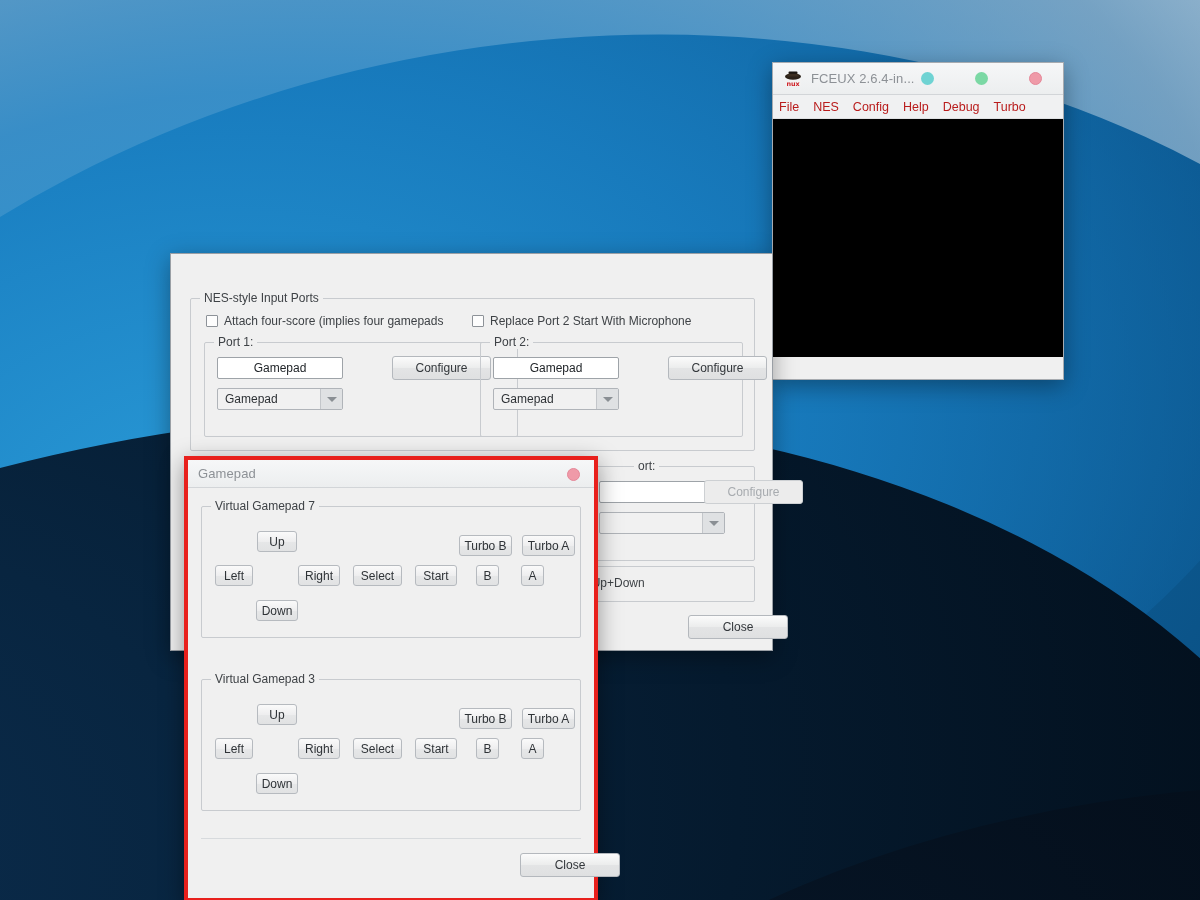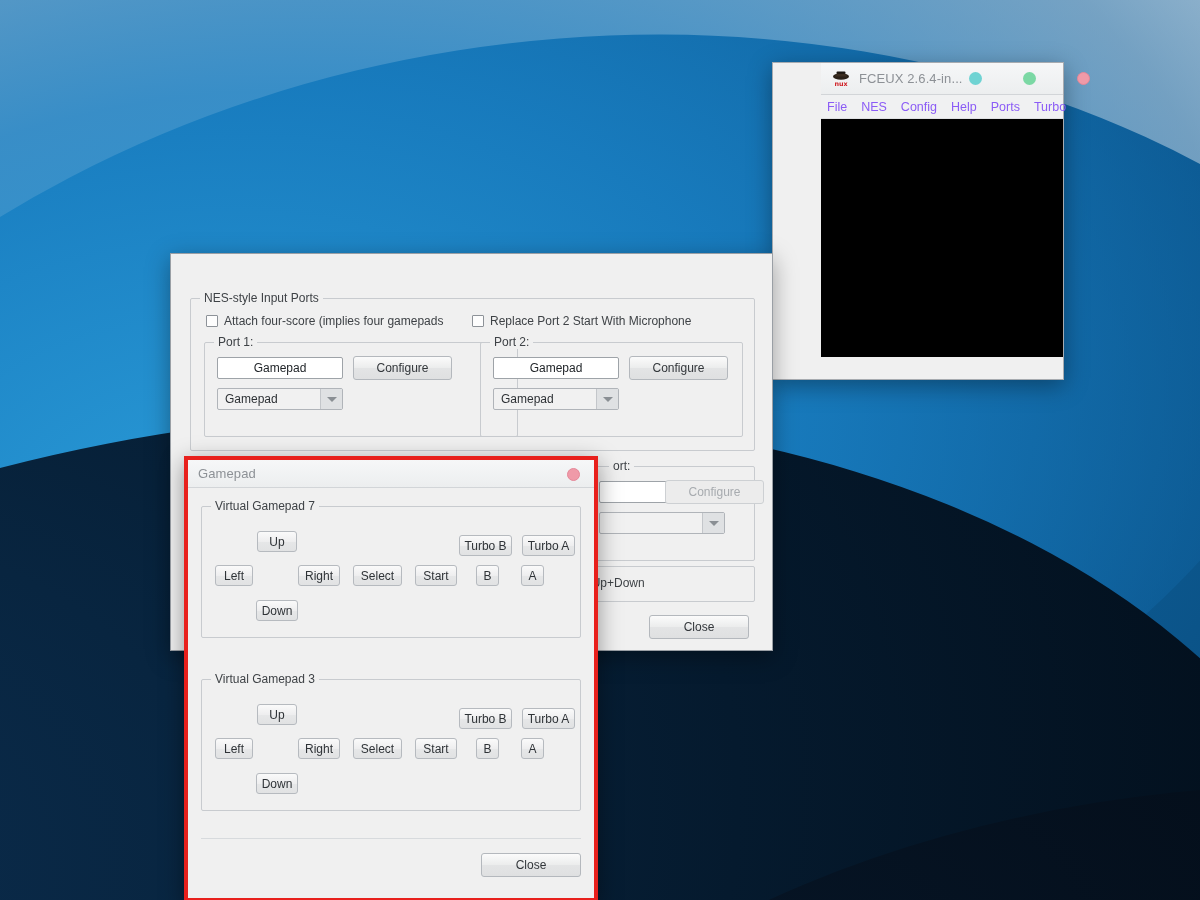--- a/index.html
+++ b/index.html
@@ -112,20 +112,21 @@
   .btn {
     position: absolute;
     background: linear-gradient(180deg,#fbfbfb 0%, #eceded 48%, #e3e4e5 52%, #dfe0e1 100%);
     border: 1px solid #b4b8bd;
     border-radius: 3px;
     font-size: 12px;
     color: #33373b;
     display: flex; align-items: center; justify-content: center;
     white-space: nowrap;
     cursor: default;
+    margin-left: 39px;
   }
   .btn.disabled { color: #a7abaf; background: #ececec; border-color: #cdd0d3; }
 
   .lineedit {
     position: absolute;
     background: #ffffff;
     border: 1px solid #9ea3a8;
     border-radius: 2px;
     font-size: 12px;
     color: #22262a;
@@ -172,37 +173,37 @@
     cursor: default;
   }
 
   .hsep {
     position: absolute;
     height: 1px;
     background: #d7dadd;
   }
 
   
-  #fceux { left: 772px; top: 62px; width: 292px; height: 318px; border-color: #a7abb0; padding-left: 48px; }
+  #fceux { left: 772px; top: 62px; width: 292px; height: 318px; border-color: #a7abb0; }
   #fceux .titlebar { height: 32px; }
   #fceux-icon {
     width: 20px; height: 18px;
     margin-right: 8px;
     position: relative;
     flex: none;
   }
   .menubar {
     height: 24px;
     background: #f0f1f2;
     display: flex; align-items: center;
     padding: 0 6px;
     gap: 14px;
     border-bottom: 1px solid #dfe1e3;
   }
-  .menubar span { font-size: 12.5px; color: #8b5cf6; cursor: default; }
+  .menubar span { font-size: 12.5px; color: #b91c1c; cursor: default; }
   #fceux-canvas { background: #000; height: 238px; }
 
   
   #gamepad-dlg {
     left: 184px; top: 456px; width: 414px; height: 446px;
     border: 4px solid #e8201c;
     box-shadow: 0 6px 22px rgba(0,0,0,0.40);
     background: #f0f0f0;
   }
 </style>
@@ -230,21 +231,21 @@
     <span class="title">FCEUX 2.6.4-in...</span>
     <span class="dot dot-min" style="position:absolute;left:148px;top:9px;"></span>
     <span class="dot dot-max" style="position:absolute;left:202px;top:9px;"></span>
     <span class="dot dot-close" style="position:absolute;left:256px;top:9px;"></span>
   </div>
   <div class="menubar">
     <span>File</span>
     <span>NES</span>
     <span>Config</span>
     <span>Help</span>
-    <span>Ports</span>
+    <span>Debug</span>
     <span>Turbo</span>
   </div>
   <div id="fceux-canvas"></div>
 </div>
 
 <div class="win" id="input-cfg" style="left:170px; top:253px; width:603px; height:398px;">
 
   <div class="groupbox" style="left:19px; top:44px; width:565px; height:153px;">
     <span class="gb-title">NES-style Input Ports</span>
 
@@ -276,21 +277,21 @@
       <div class="combo" style="left:12px; top:45px; width:126px; height:22px;">
         <span>Gamepad</span>
         <span class="arrowbox">
             <i></i>
           </span>
       </div>
     </div>
   </div>
 
   <div class="groupbox" style="left:19px; top:212px; width:565px; height:95px;">
-    <span class="gb-title" style="left:391px;margin-left:27px;">ort:</span>
+    <span class="gb-title" style="left:416px;margin-left:27px;">ort:</span>
     <div class="lineedit" style="left:408px; top:14px; width:126px; height:22px;"></div>
     <div class="btn disabled" style="left:474px; top:13px; width:99px; height:24px;">Configure</div>
     <div class="combo" style="left:408px; top:45px; width:126px; height:22px;">
       <span></span>
       <span class="arrowbox">
           <i></i>
         </span>
     </div>
   </div>
 

